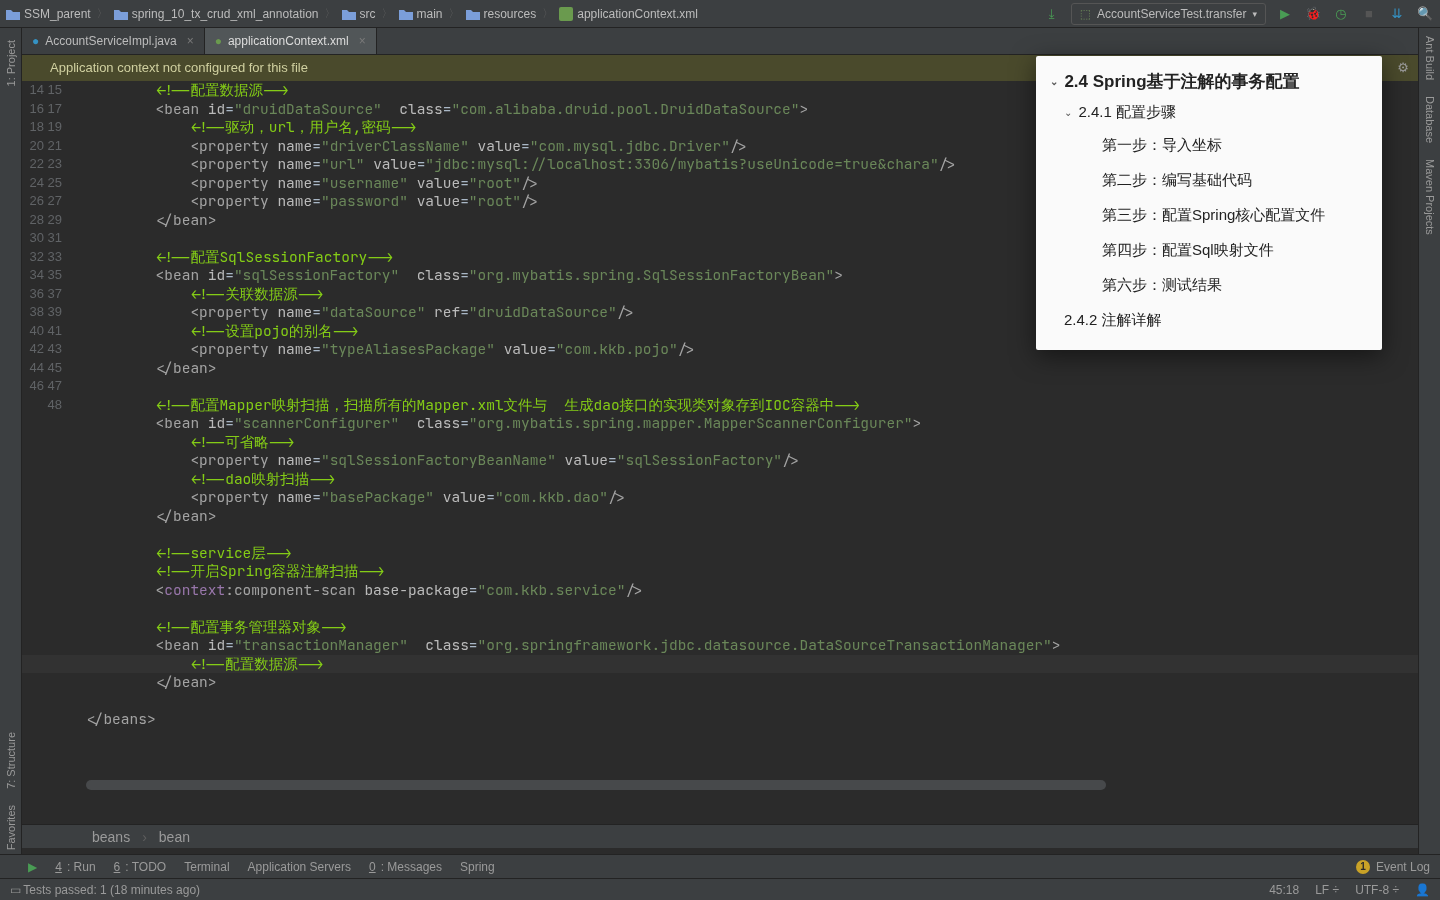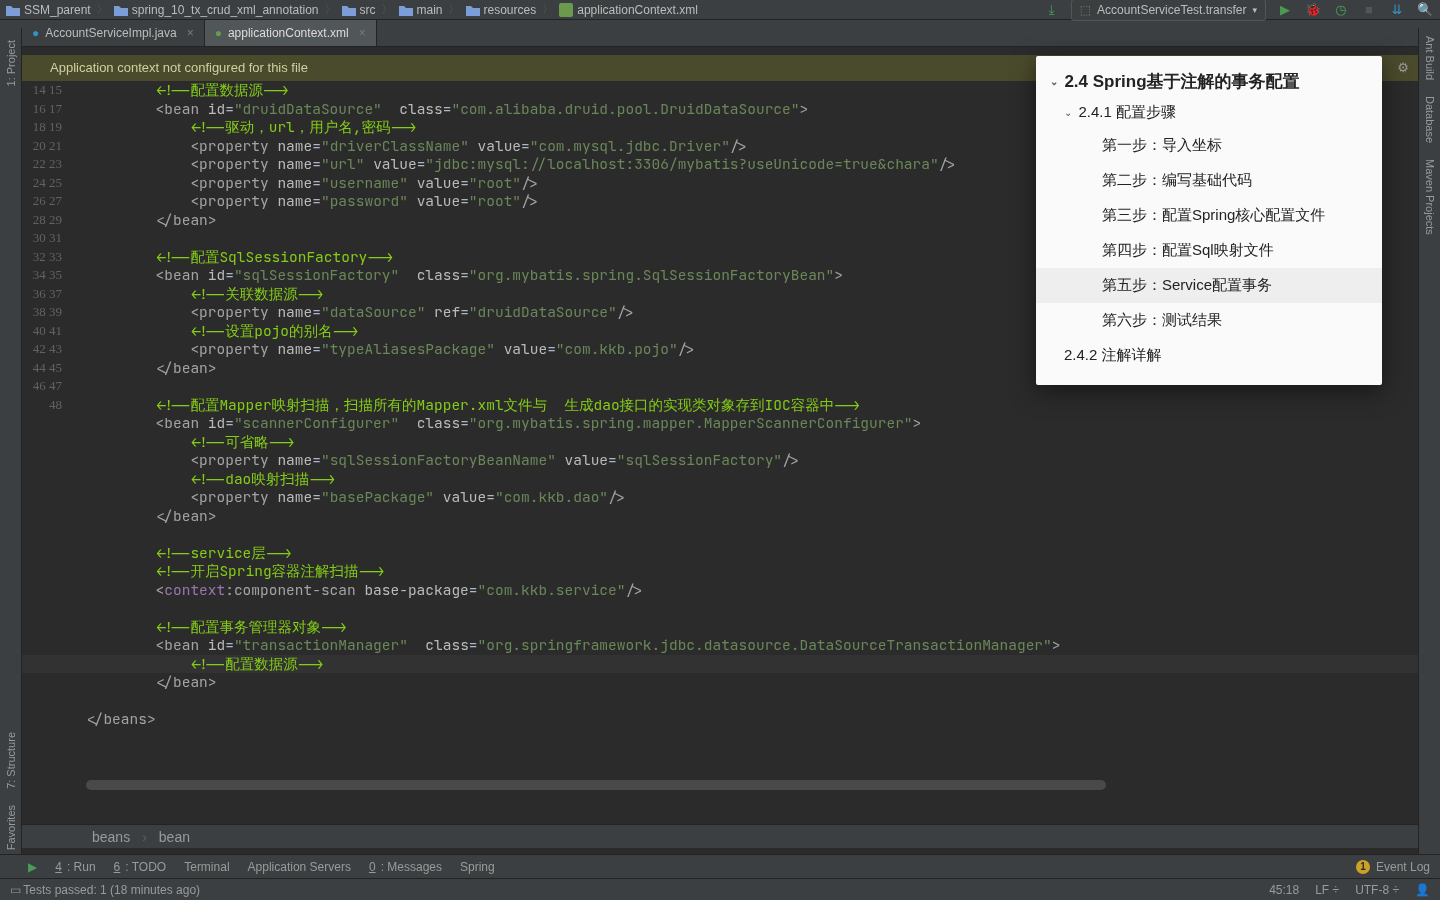--- a/index.html
+++ b/index.html
@@ -5,21 +5,21 @@
   * { margin:0; padding:0; box-sizing:border-box; }
   body {
     width:1440px; height:900px; overflow:hidden;
     background:#2b2b2b; color:#a9b7c6;
     font-family:"Segoe UI",Arial,sans-serif; font-size:13px;
     position:relative;
   }
 
   
   .topbar{
-    height:20px; background:#3c3f41; display:flex; align-items:center;
+    height:28px; background:#3c3f41; display:flex; align-items:center;
     padding:0 6px; border-bottom:1px solid #232323;
   }
   .crumbs{display:flex;align-items:center;gap:2px;flex:1;min-width:0}
   .crumb{display:flex;align-items:center;gap:4px;color:#bcbcbc;font-size:12px}
   .crumb svg{flex:0 0 auto}
   .chev{color:#5e5e5e;margin:0 4px;font-size:11px}
   .top-right{display:flex;align-items:center;gap:10px}
   .run-config{
     display:flex;align-items:center;gap:6px;height:22px;
     border:1px solid #555;border-radius:3px;padding:0 8px;
@@ -66,21 +66,21 @@
     background:#2b2b2b;overflow:hidden
   }
   .editor-inner{position:absolute;left:0;right:0;top:26px;bottom:30px;overflow:hidden}
   .code{
     font-family:"JetBrains Mono","Consolas",monospace;
     font-size:14.5px;line-height:18.5px;white-space:pre;
     position:absolute;left:64px;right:0;top:0
   }
   .ln{
     position:absolute;left:0;top:0;width:48px;text-align:right;color:#606366;
-    font-family:Liberation Serif, serif;font-size:13px;line-height:18.5px;
+    font-family:Liberation Sans, sans-serif;font-size:13px;line-height:18.5px;
     padding-right:8px;user-select:none
   }
   .fold{
     position:absolute;left:48px;top:0;width:16px;height:100%;
   }
   .hl-line{position:absolute;left:0;right:0;height:18.5px;background:#323232}
   
   .c-cm{color:#84cc16}           
   .c-tg{color:#a3a3a3}           
   .c-at{color:#bababa}           
@@ -331,21 +331,20 @@
   </div>
   <div class="o-h2">
     <span class="tri">⌄</span>
     <span>2.4.1 配置步骤</span>
   </div>
   <div id="oitems">
       <div class="o-item">第一步：导入坐标</div>
       <div class="o-item">第二步：编写基础代码</div>
       <div class="o-item">第三步：配置Spring核心配置文件</div>
       <div class="o-item">第四步：配置Sql映射文件</div>
-      <div class="o-item sel">第五步：Service配置事务</div>
       <div class="o-item">第六步：测试结果</div>
     </div>
   <div class="o-h2b">
     <span>2.4.2 注解详解</span>
   </div>
 </div>
 
 <div class="bottombar" id="bbar">
 <span style="color: rgb(73, 156, 84);">▶</span>
     <span class="bt"><u>4</u>: Run</span>

